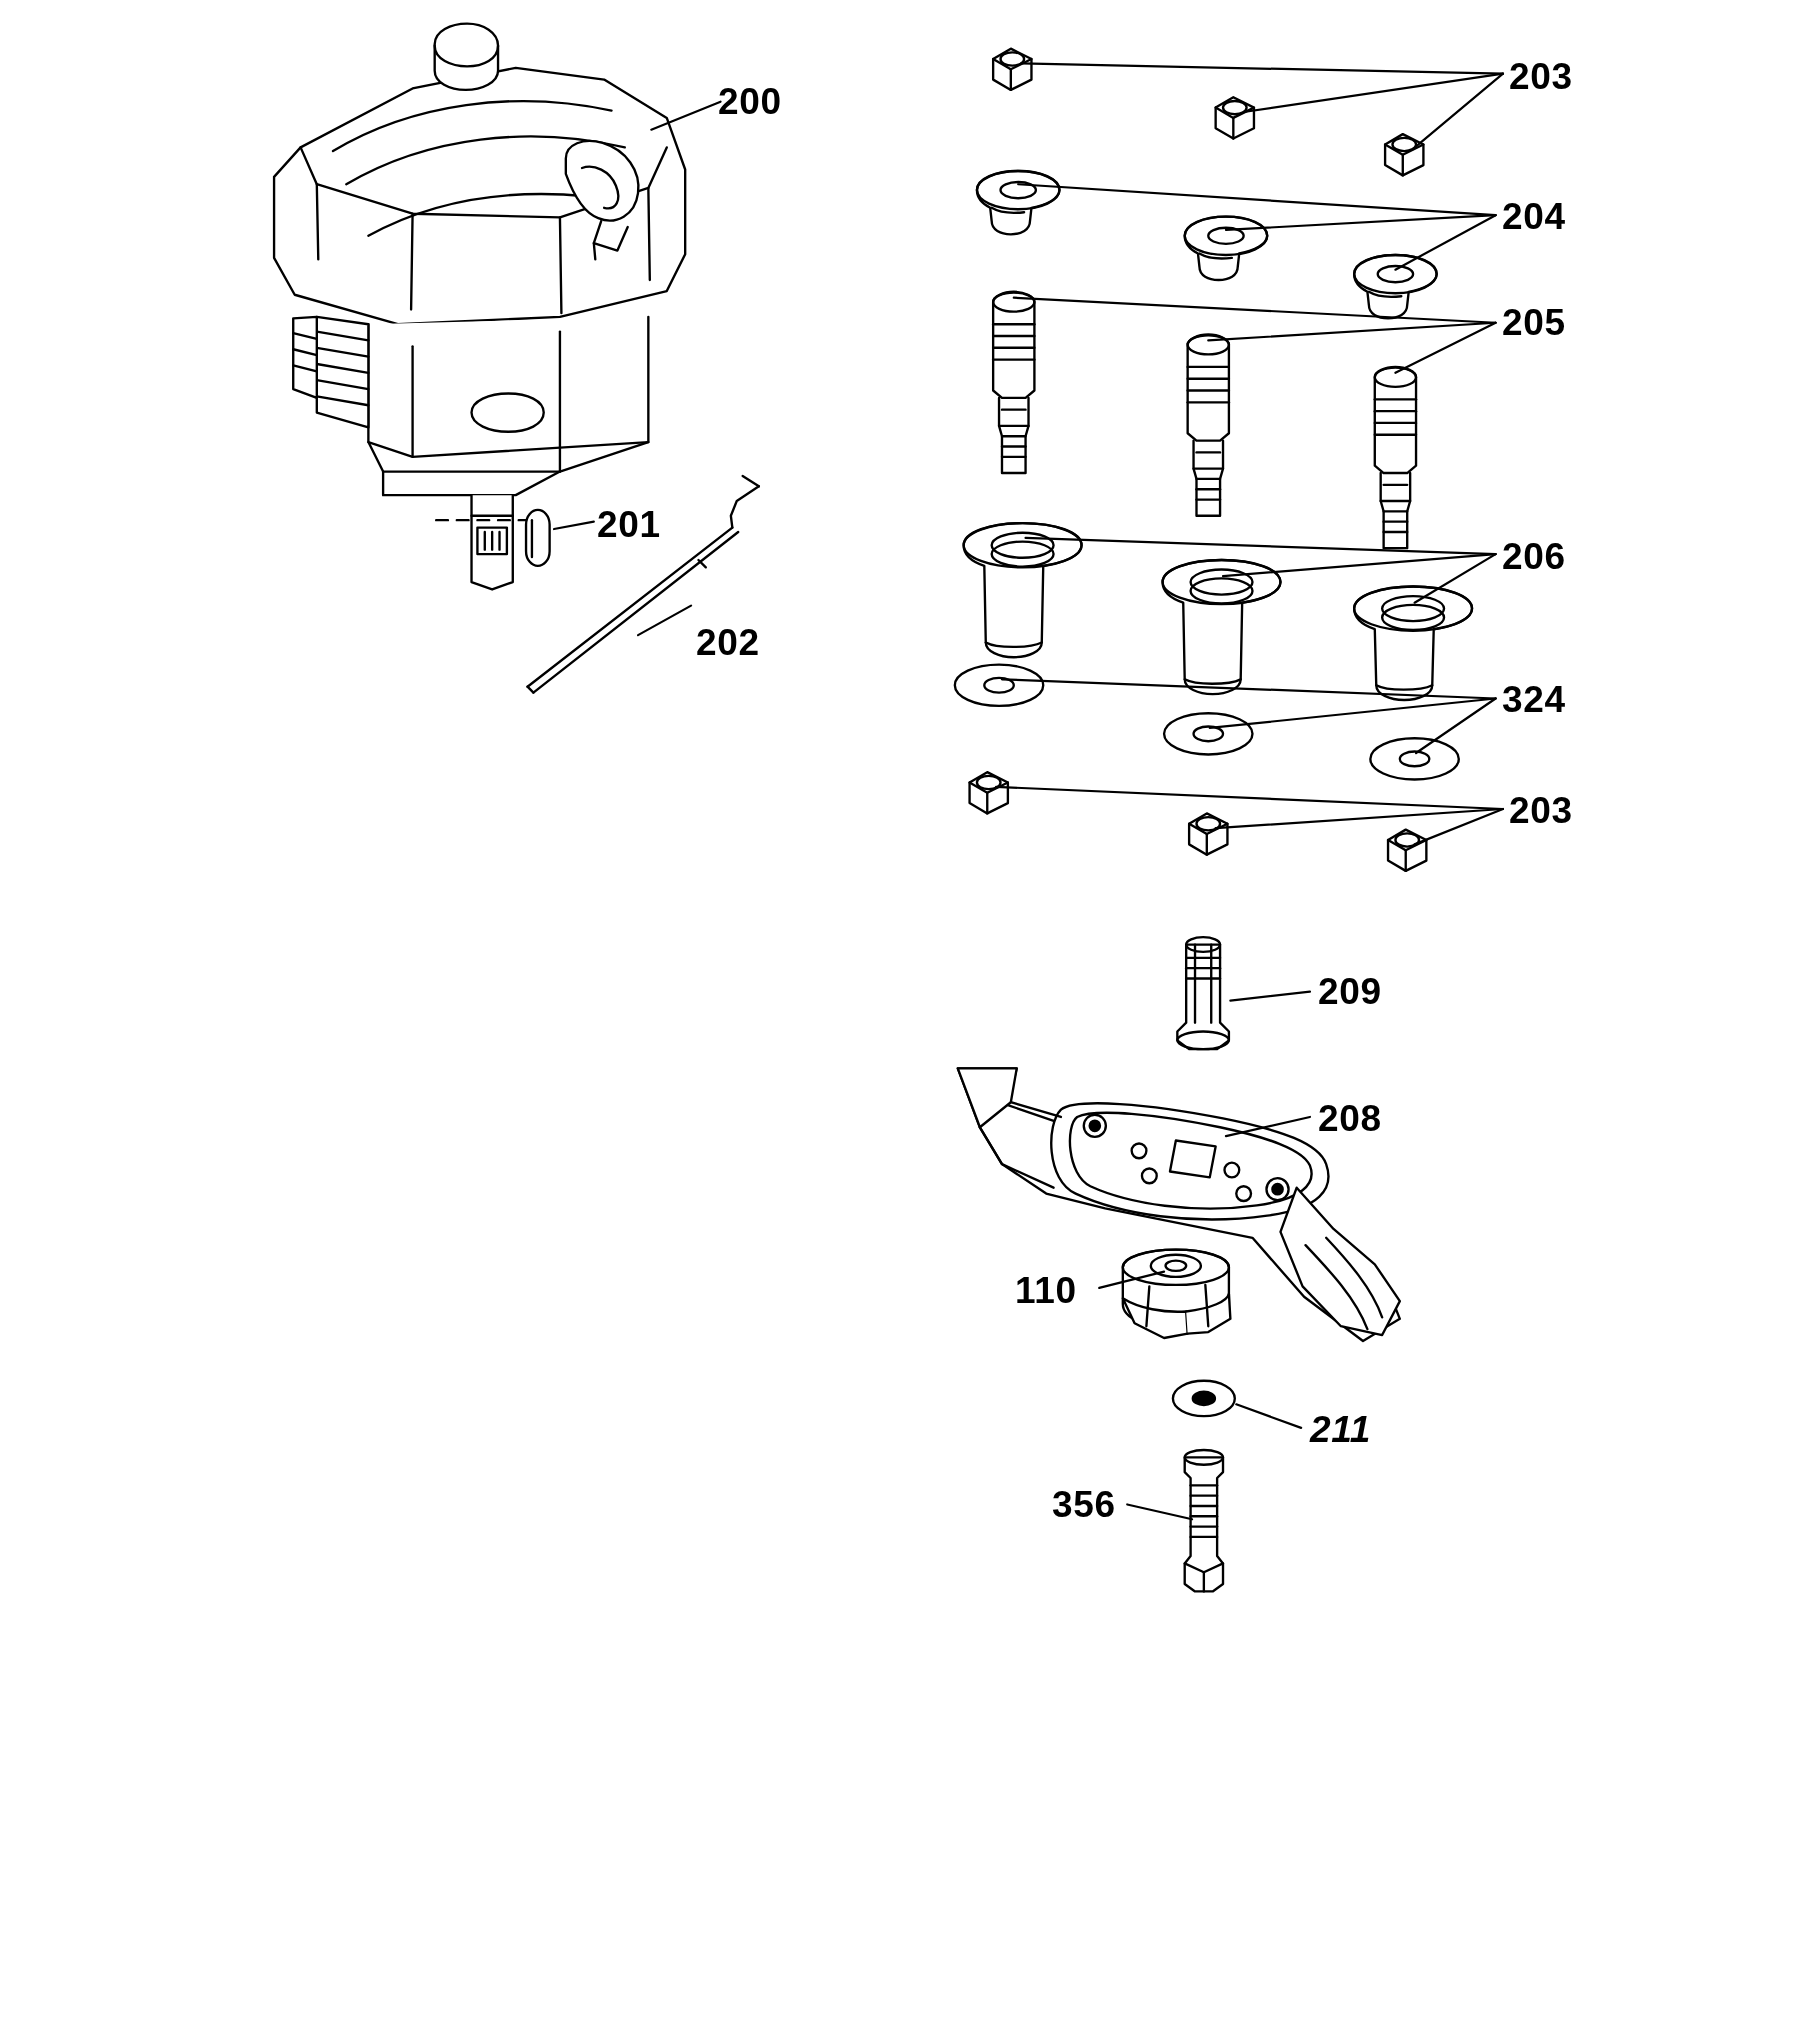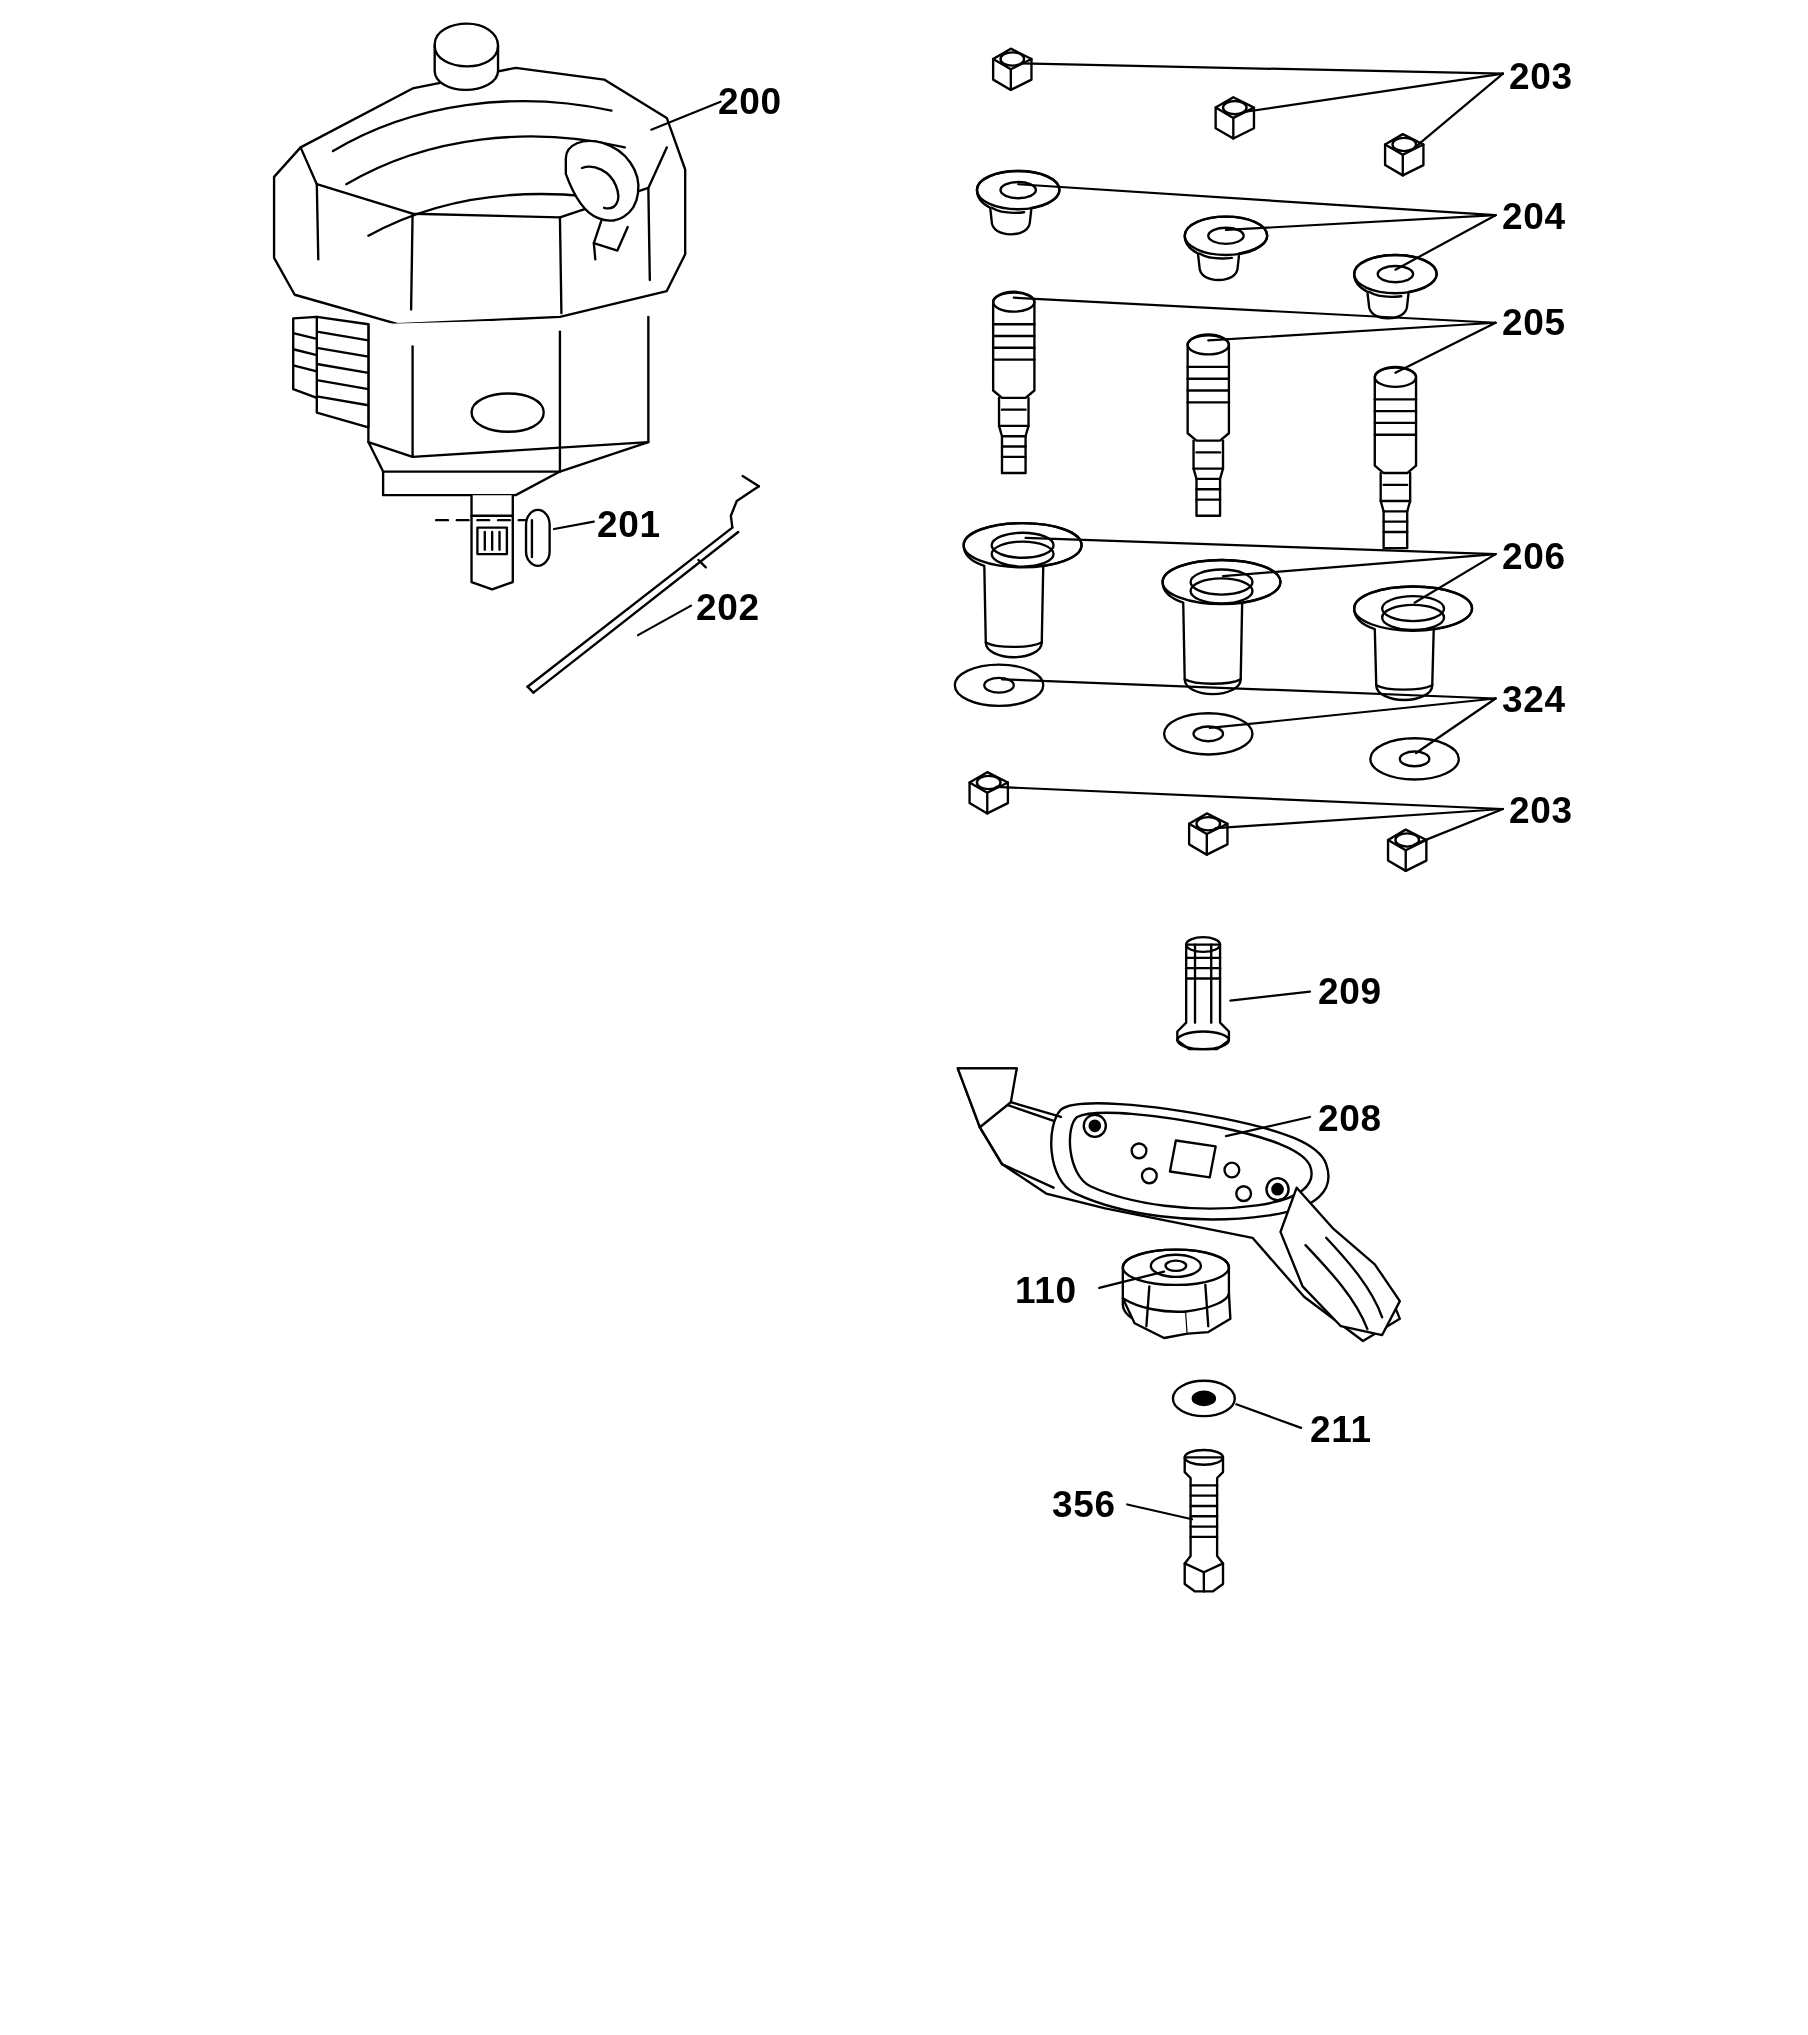--- a/index.html
+++ b/index.html
@@ -343,27 +343,27 @@
         <path d="M1766,1938 L1678,1906"></path>
 
         <path d="M1530,2042 L1618,2062"></path>
       </g>
 
     </g>
   </svg>
 
   <div class="callout" style="left:718px;top:81px;">200</div>
   <div class="callout" style="left:597px;top:504px;">201</div>
-  <div class="callout" style="left:696px;top:587px;">202</div>
+  <div class="callout" style="left:696px;top:622px;">202</div>
   <div class="callout" style="left:1509px;top:56px;">203</div>
   <div class="callout" style="left:1502px;top:196px;">204</div>
   <div class="callout" style="left:1502px;top:302px;">205</div>
   <div class="callout" style="left:1502px;top:536px;">206</div>
   <div class="callout" style="left:1502px;top:679px;">324</div>
   <div class="callout" style="left:1509px;top:790px;">203</div>
   <div class="callout" style="left:1318px;top:971px;">209</div>
   <div class="callout" style="left:1318px;top:1098px;">208</div>
   <div class="callout" style="left:1015px;top:1270px;">110</div>
-  <div class="callout" style="left:1310px;top:1409px;">211</div>
+  <div class="callout" style="left:1310px;top:1409px;font-style:italic;">211</div>
   <div class="callout" style="left:1052px;top:1484px;">356</div>
 
 </div>
 
 
 </body></html>

